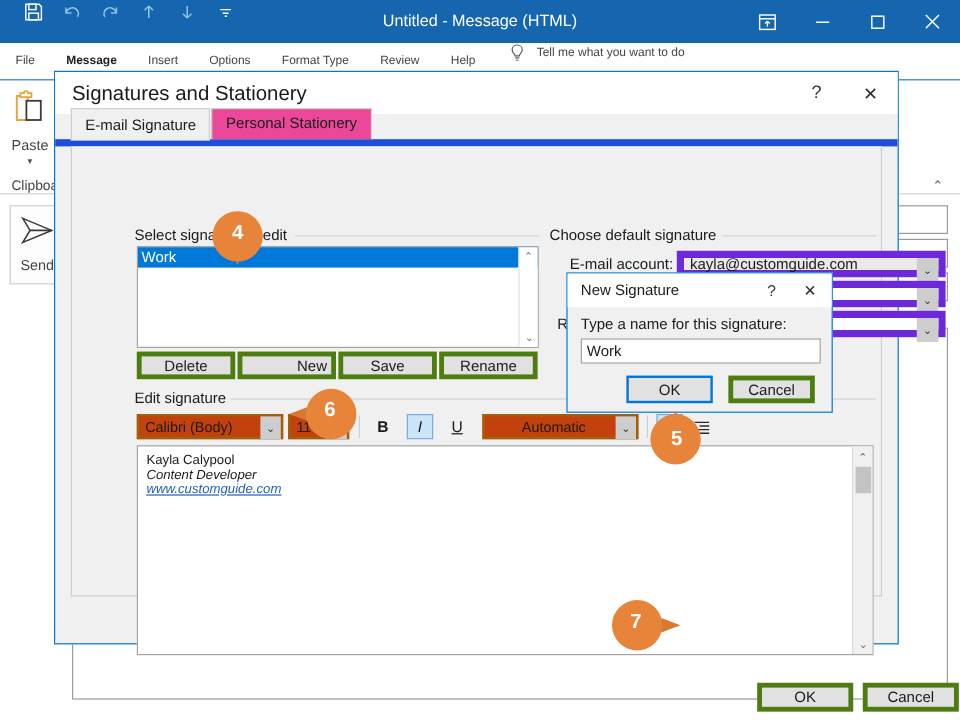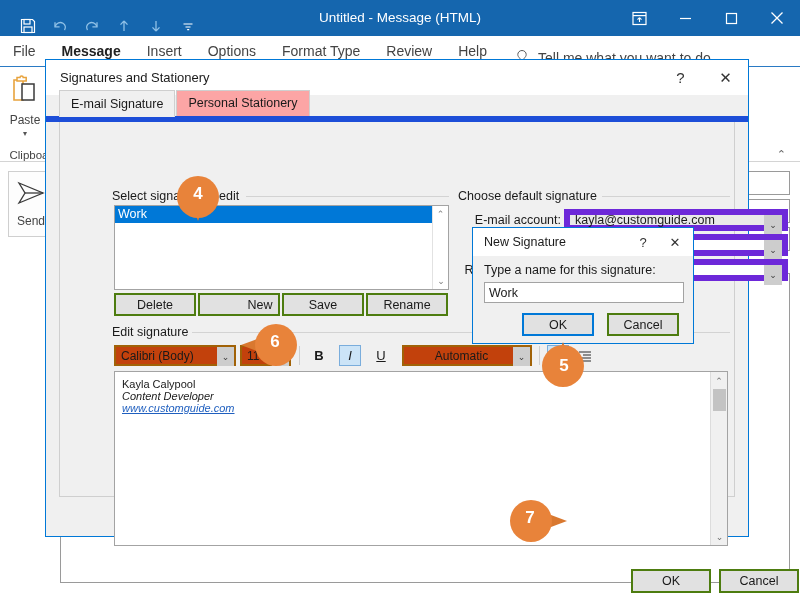--- a/index.html
+++ b/index.html
@@ -17,21 +17,21 @@
     width: 800px; height: 600px;
     background: #ffffff;
   }
 
   
   .titlebar {
     position: absolute; left: 0; top: 0;
     width: 800px; height: 36px;
     background: #0f6cbd;
     background: #1566ae;
-    display: flex; align-items: flex-end;
+    display: flex; align-items: flex-start;
   }
   .qat { display: flex; align-items: center; padding-left: 18px; gap: 12px; }
   .qat .qicon {
     width: 20px; height: 20px;
     display: flex; align-items: center; justify-content: center;
     color: #ffffff;
   }
   .qat .qicon.dim { color: #8fc0e6; }
   .qat .qicon svg { display: block; }
   .title-text {
@@ -49,22 +49,22 @@
     width: 46px; height: 36px;
     display: flex; align-items: center; justify-content: center;
     color: #ffffff;
   }
 
   
   .ribbon-tabs {
     position: absolute; left: 0; top: 36px;
     width: 800px; height: 30px;
     background: #ffffff;
-    display: flex; align-items: flex-end;
-    font-size: 14px; color: #333333;
+    display: flex; align-items: flex-start;
+    font-size: 10px; color: #333333;
   }
   .ribbon-tabs .rtab {
     padding: 0 13px; height: 30px; line-height: 30px;
     color: #444444;
   }
   .ribbon-tabs .rtab.active { font-weight: bold; color: #222222; }
   .tellme {
     display: flex; align-items: center; gap: 8px;
     padding-left: 14px; color: #444444;
   }
@@ -131,21 +131,21 @@
     border: 1px solid #0078d7;
     box-shadow: 0 0 0 0 rgba(0,0,0,0);
   }
   .dlg-title {
     position: absolute; left: 0; top: 0;
     width: 702px; height: 35px;
     background: #ffffff;
     display: flex; align-items: center;
   }
   .dlg-title .t {
-    margin-left: 14px; font-size: 13px; color: #1a1a1a;
+    margin-left: 14px; font-size: 17px; color: #1a1a1a;
   }
   .dlg-title .ctrls {
     position: absolute; right: 0; top: 0; height: 35px;
     display: flex; align-items: center;
   }
   .dlg-title .ctrls .c {
     width: 45px; height: 35px;
     display: flex; align-items: center; justify-content: center;
     color: #333; font-size: 15px;
   }
@@ -158,21 +158,21 @@
     border-bottom: 6px solid #1d4ed8;
     display: flex; align-items: flex-end;
     padding-left: 13px;
   }
   .dlg-tab {
     height: 26px; line-height: 25px;
     padding: 0 11px;
     font-size: 12.5px; color: #1a1a1a;
     border: 1px solid #cfcfcf;
     border-bottom: none;
-    background: #fca5a5;
+    background: #ec4899;
     margin-right: 1px;
   }
   .dlg-tab.active {
     background: #f0f0f0; border-bottom: 1px solid #f0f0f0;
     margin-bottom: -1px; height: 27px; line-height: 26px;
   }
   .dlg-pane {
     position: absolute; left: 13px; top: 62px;
     width: 676px; height: 375px;
     background: #f0f0f0;
@@ -206,21 +206,21 @@
     border-left: 1px solid #e2e2e2;
   }
   .lb-scroll .arrow {
     height: 16px; display: flex; align-items: center; justify-content: center;
     color: #7a7a7a; font-size: 9px;
   }
   .lb-scroll .arrow.bottom { position: absolute; bottom: 0; width: 16px; }
 
   
   .btn {
-    border: 2px solid #4d7c0f; background: #e1e1e1;
+    border: 4px solid #4d7c0f; background: #e1e1e1;
     font-size: 12.5px; color: #1a1a1a;
     display: flex; align-items: center; justify-content: center;
     cursor: default;
   }
   .btnrow-btn { position: absolute; height: 23px; width: 82px; top: 233px; }
 
   
   .rlabel {
     position: absolute; font-size: 12.5px; color: #1a1a1a;
     text-align: right; white-space: nowrap;

